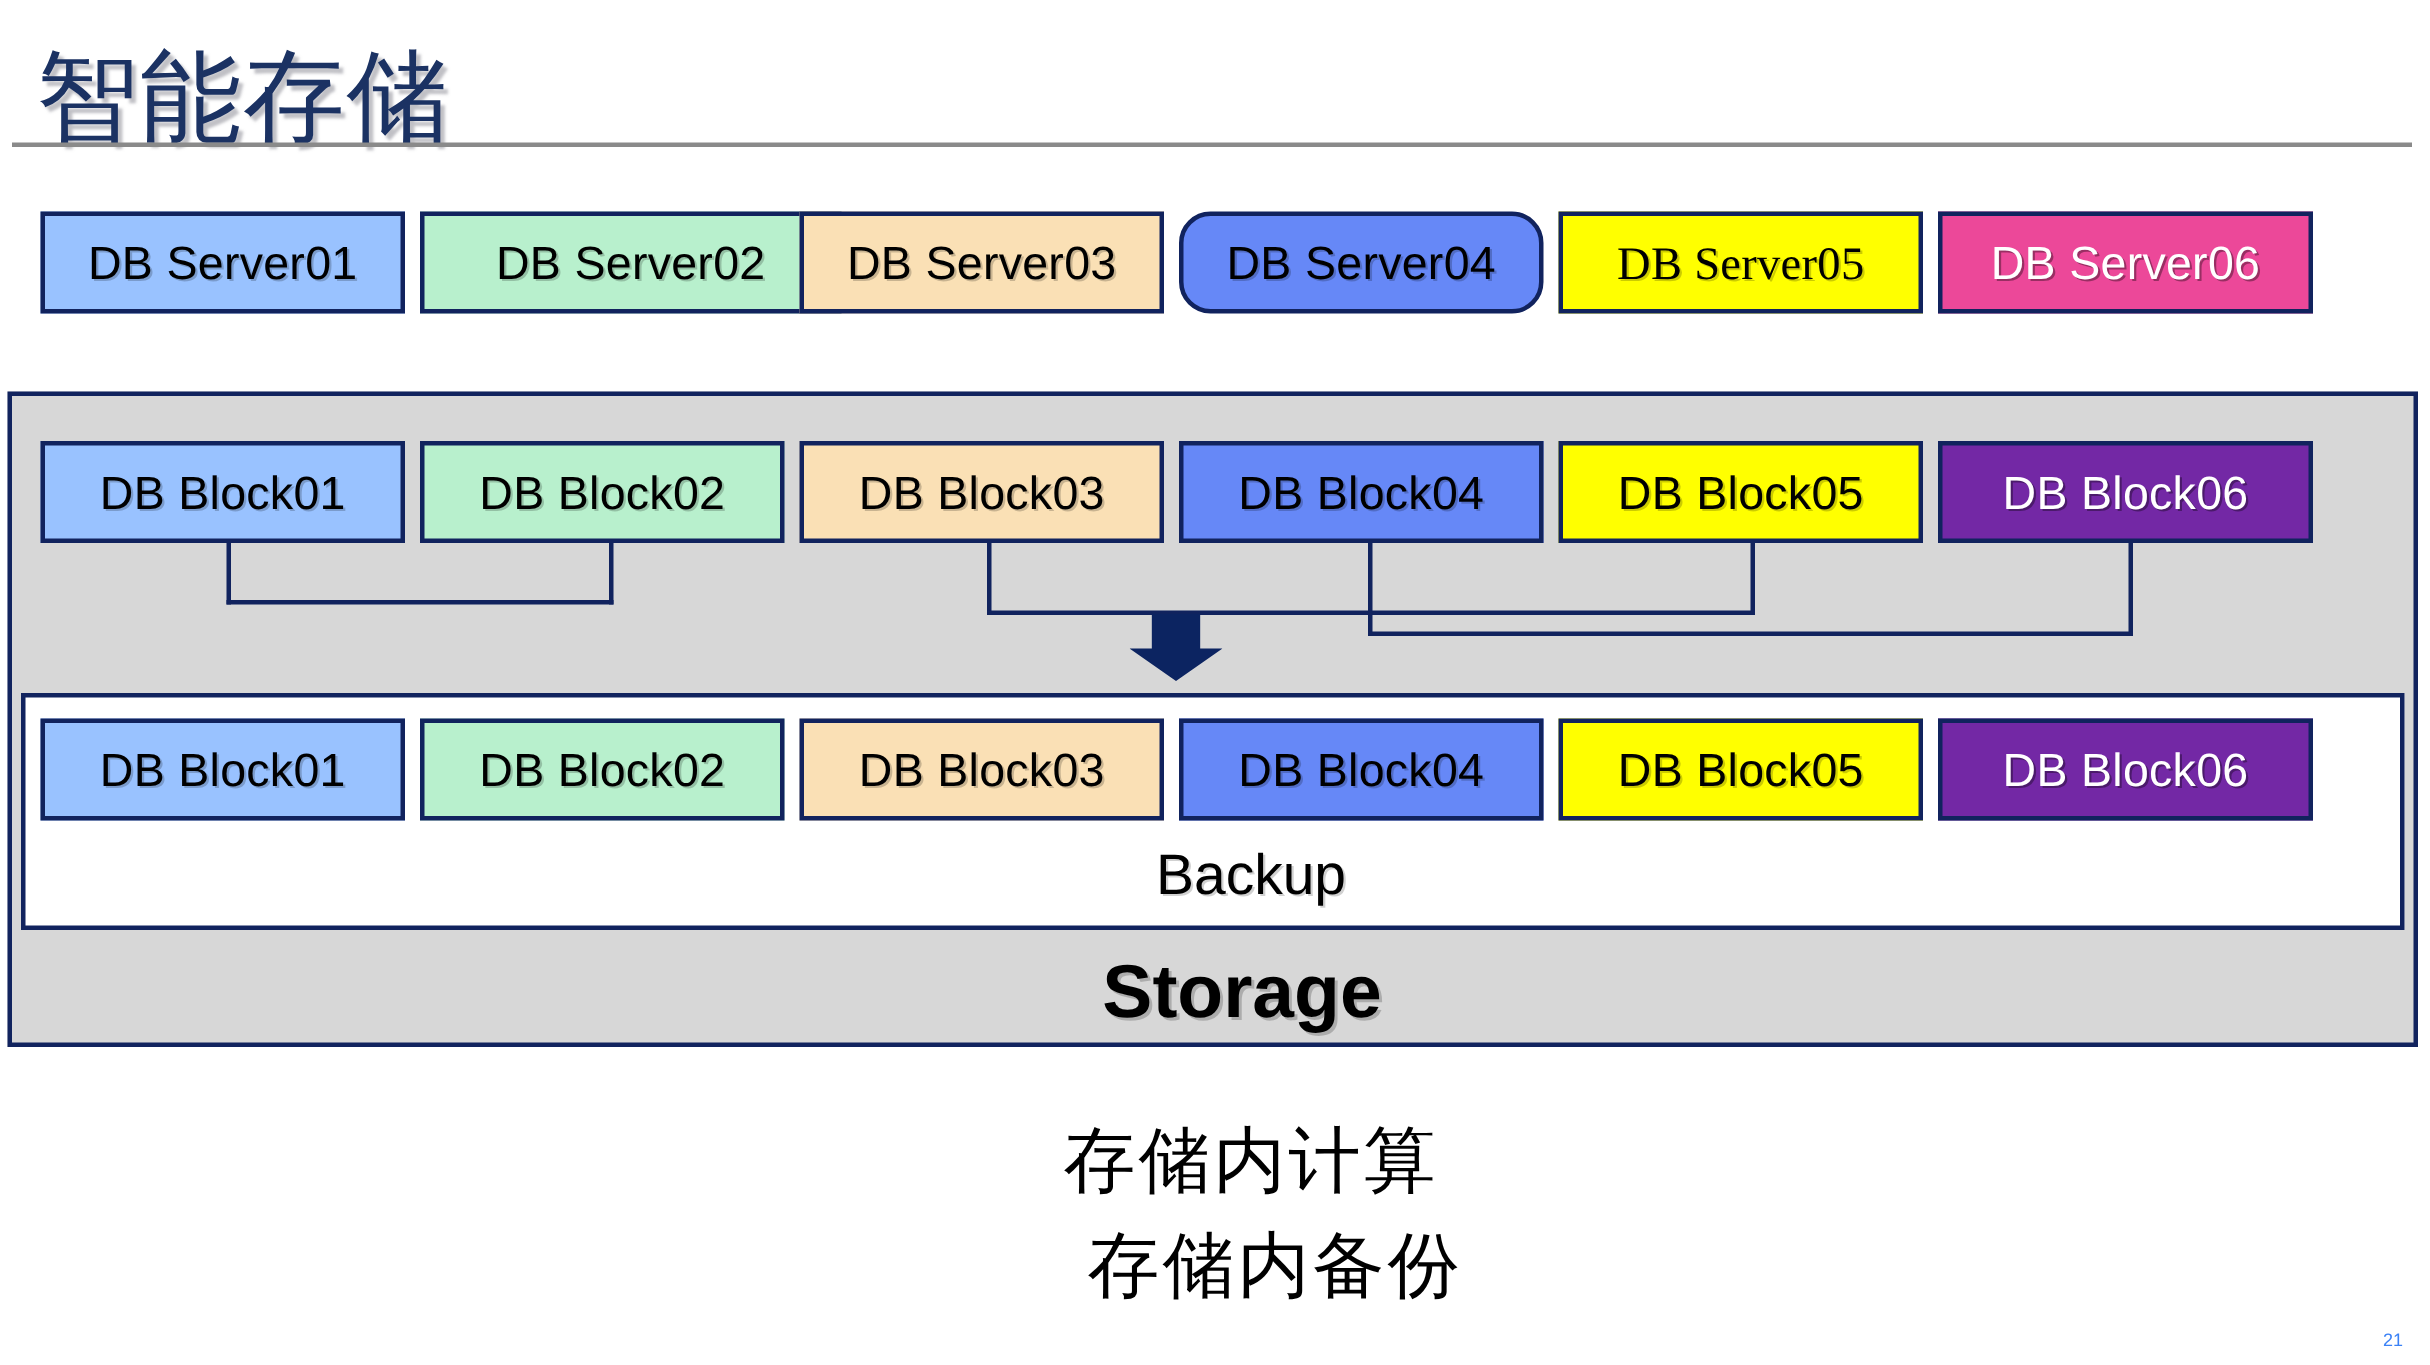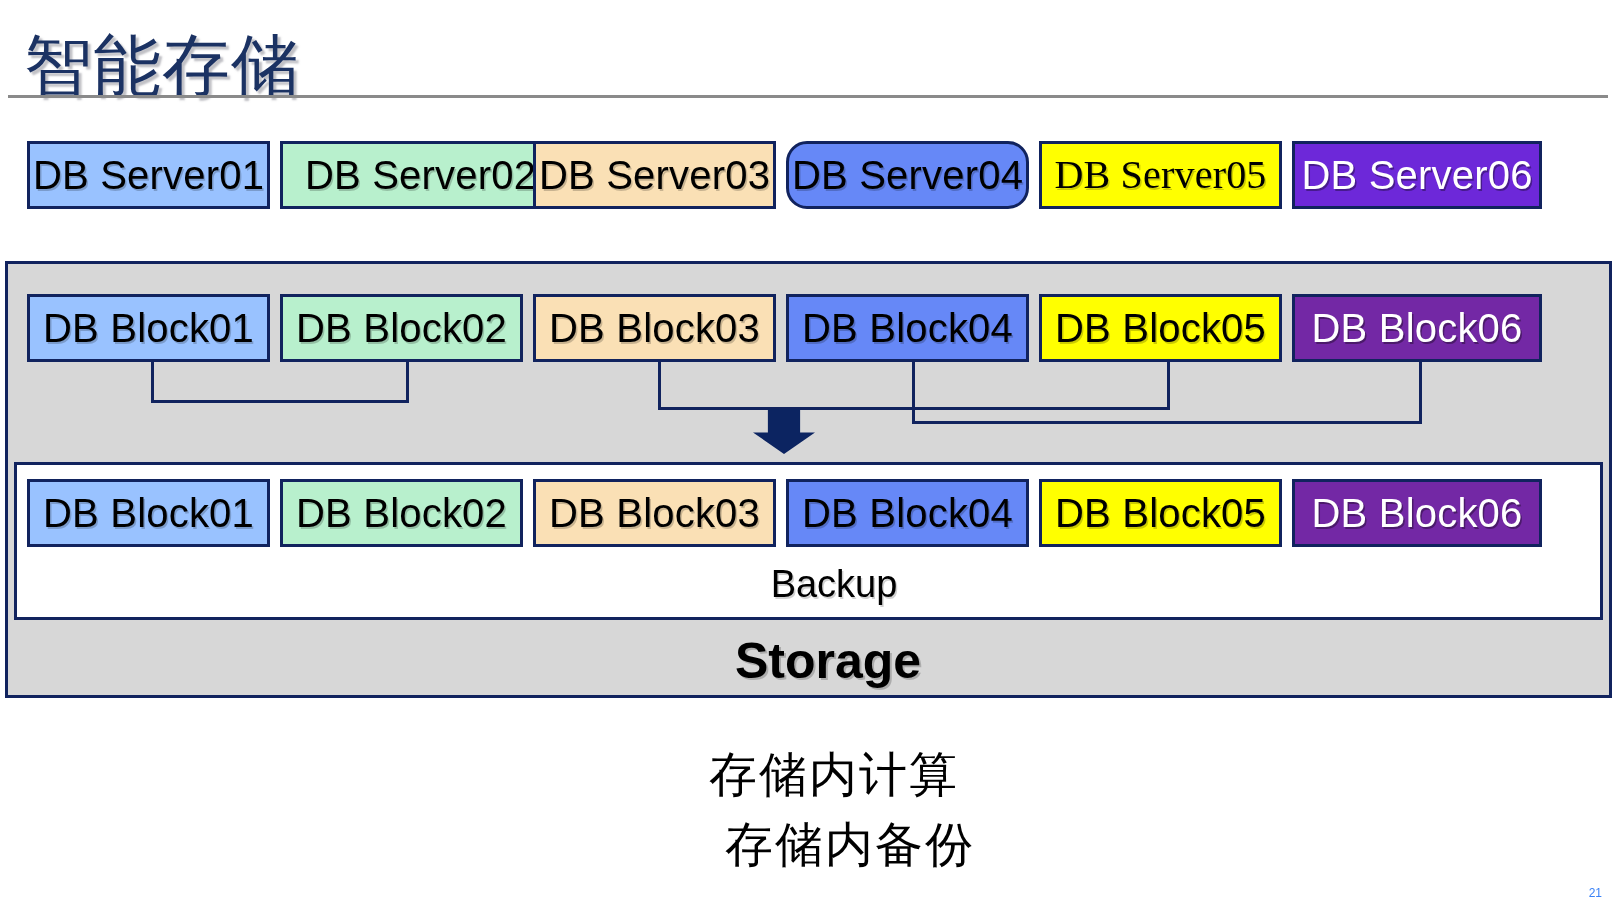--- a/index.html
+++ b/index.html
@@ -42,21 +42,21 @@
   }
 
   
   .node {
     position: absolute;
     box-sizing: border-box;
     border: 3px solid #11235e;
     display: flex;
     align-items: center;
     justify-content: center;
-    font-size: 40px;
+    font-size: 31px;
     line-height: 1;
     color: #000000;
     white-space: nowrap;
     letter-spacing: 0.2px;
   }
   .node.onwhite { text-shadow: 1.5px 1.5px 0 rgba(0,0,0,0.20); }
   .node.light   { color: #ffffff; text-shadow: 1.5px 1.5px 0 rgba(0,0,0,0.35); }
 
   
   .server { top: 141px; height: 68px; }
@@ -167,21 +167,21 @@
 
   <div id="slide-title" style="color: rgb(27, 50, 99);">智能存储</div>
   <div id="title-rule" style="background: rgb(138, 138, 138);"></div>
 
   <div>
     <div class="node server onwhite" style="left: 27px; width: 243px; background: rgb(153, 194, 255); color: rgb(0, 0, 0); border-color: rgb(17, 35, 94);">DB Server01</div>
     <div class="node server onwhite" style="left: 280px; width: 281px; background: rgb(184, 240, 205); color: rgb(0, 0, 0); border-color: rgb(17, 35, 94);">DB Server02</div>
     <div class="node server onwhite" style="left: 533px; width: 243px; background: rgb(250, 224, 181); color: rgb(0, 0, 0); border-color: rgb(17, 35, 94);">DB Server03</div>
     <div class="node server onwhite" style="left: 786px; width: 243px; background: rgb(102, 136, 247); color: rgb(0, 0, 0); border-color: rgb(17, 35, 94); border-radius: 21px;">DB Server04</div>
     <div class="node server onwhite" style="left: 1039px; width: 243px; background: rgb(255, 255, 0); color: rgb(0, 0, 0); border-color: rgb(17, 35, 94); font-family: Liberation Serif, serif;">DB Server05</div>
-    <div class="node server light" style="left: 1292px; width: 250px; background: #6d28d9; color: rgb(255, 255, 255); border-color: rgb(17, 35, 94);">DB Server06</div>
+    <div class="node server light" style="left: 1292px; width: 250px; background: #ec4899; color: rgb(255, 255, 255); border-color: rgb(17, 35, 94);">DB Server06</div>
   </div>
 
   <div id="storage-container" style="background: rgb(215, 215, 215); border-color: rgb(17, 35, 94);"></div>
 
   <div>
     <div class="node block-primary onwhite" style="left: 27px; width: 243px; background: rgb(153, 194, 255); color: rgb(0, 0, 0); border-color: rgb(17, 35, 94);">DB Block01</div>
     <div class="node block-primary onwhite" style="left: 280px; width: 243px; background: rgb(184, 240, 205); color: rgb(0, 0, 0); border-color: rgb(17, 35, 94);">DB Block02</div>
     <div class="node block-primary onwhite" style="left: 533px; width: 243px; background: rgb(250, 224, 181); color: rgb(0, 0, 0); border-color: rgb(17, 35, 94);">DB Block03</div>
     <div class="node block-primary onwhite" style="left: 786px; width: 243px; background: rgb(102, 136, 247); color: rgb(0, 0, 0); border-color: rgb(17, 35, 94);">DB Block04</div>
     <div class="node block-primary onwhite" style="left: 1039px; width: 243px; background: rgb(255, 255, 0); color: rgb(0, 0, 0); border-color: rgb(17, 35, 94);">DB Block05</div>

